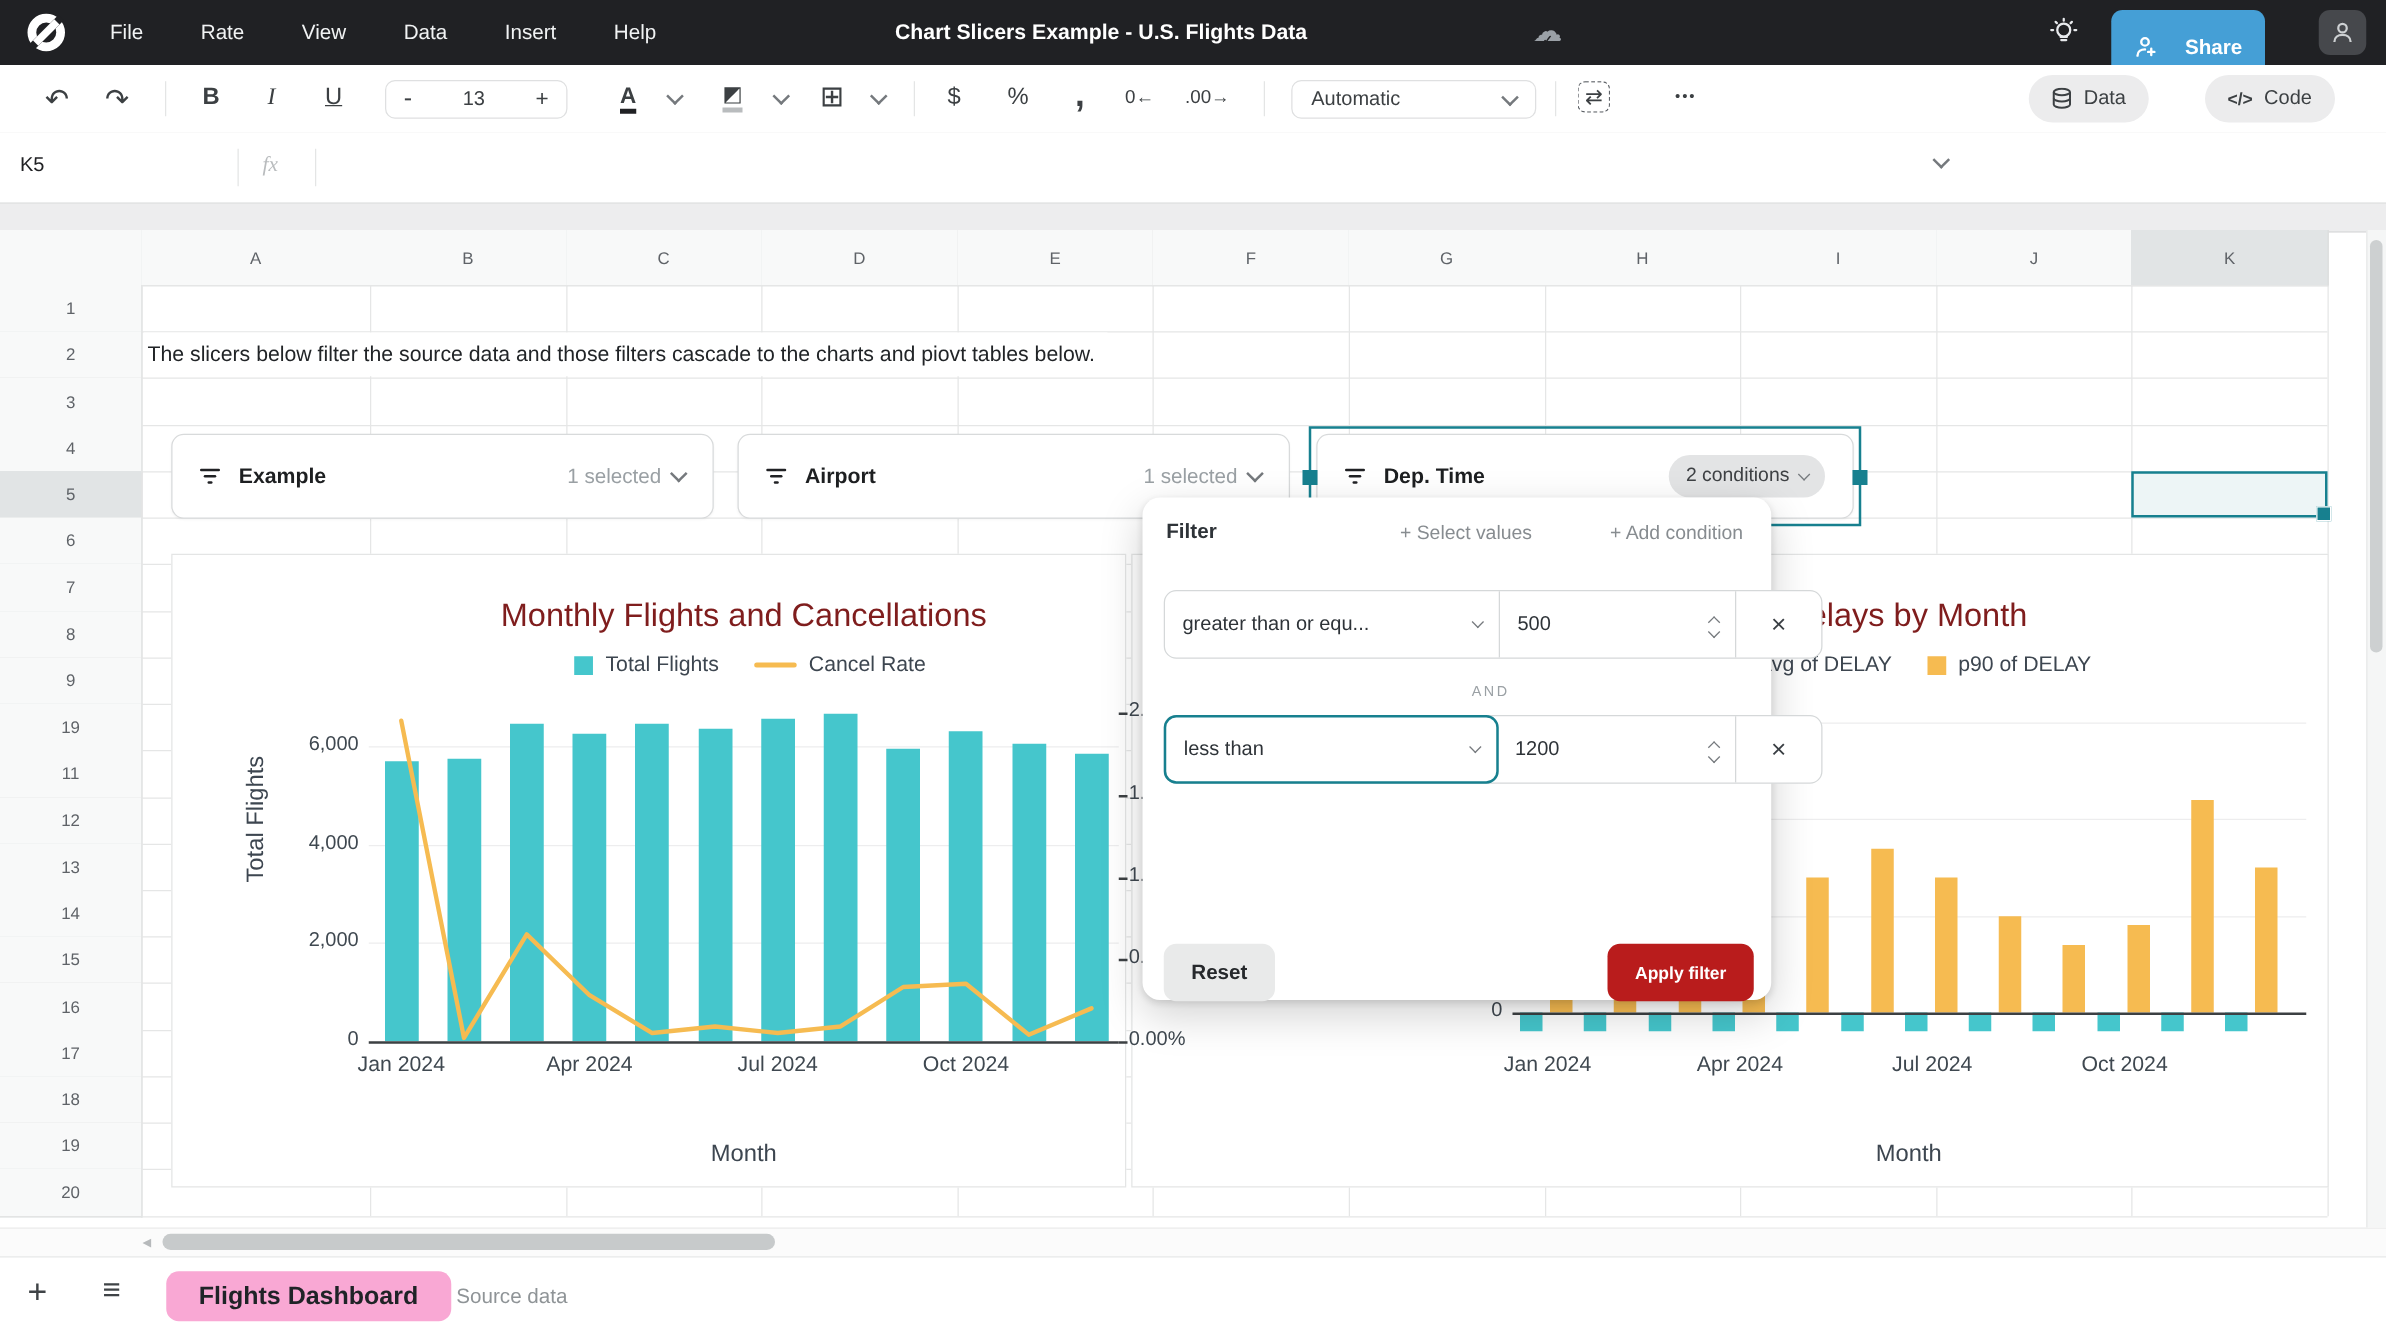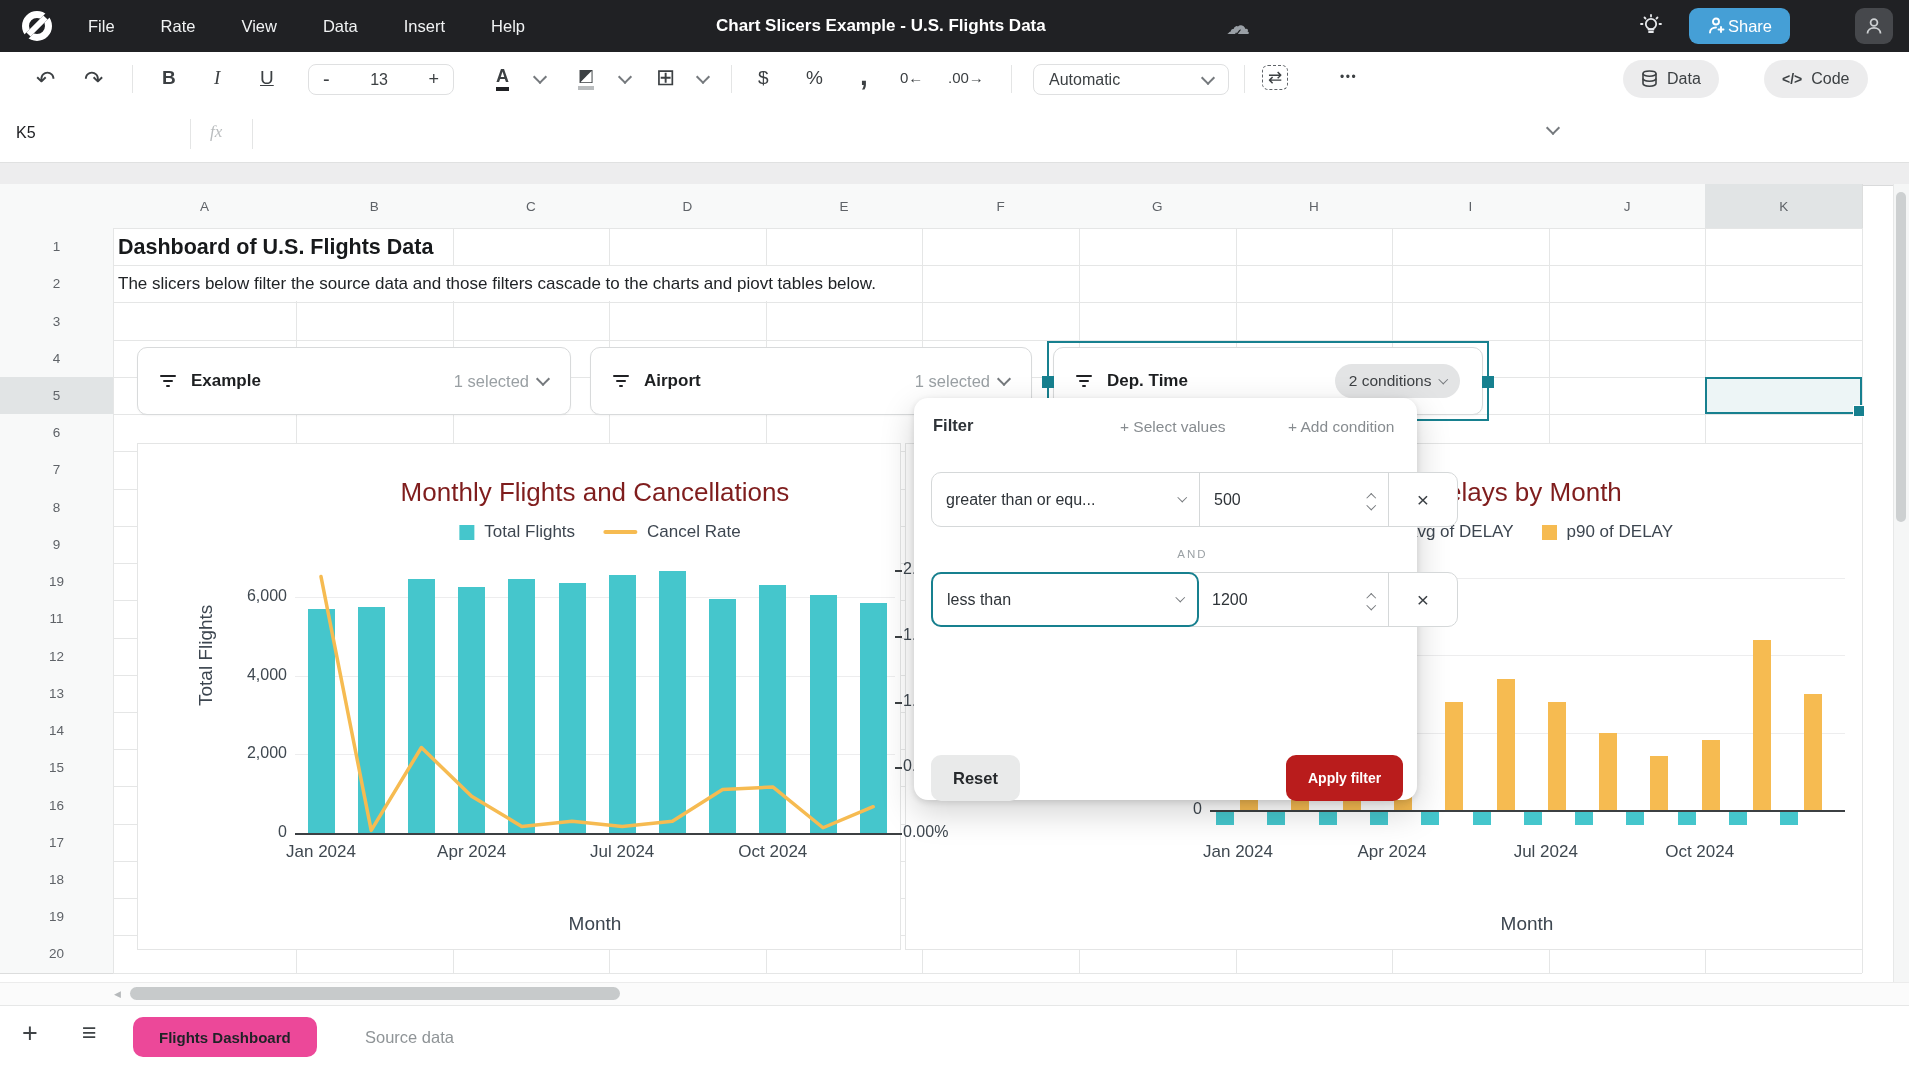--- a/index.html
+++ b/index.html
@@ -3,21 +3,21 @@
 <meta charset="utf-8">
 <style>
   html,body{margin:0;padding:0;background:#fff;font-family:"Liberation Sans",sans-serif;}
   #app{position:relative;width:1909px;height:1068px;overflow:hidden;background:#fff;}
   .abs{position:absolute;}
   .flex{display:flex;align-items:center;}
   
   #navbar{left:0;top:0;width:1909px;height:52px;background:#202124;color:#fff;}
   .menu-item{color:#f1f3f4;font-size:16.5px;font-weight:400;padding:6px 2px;cursor:pointer;}
   #nav-title{font-size:17px;font-weight:700;color:#fff;white-space:nowrap;}
-  #share-btn{background:#459fd6;border-radius:9px;height:36px;padding:0 18px;color:#fff;font-weight:400;font-size:16.5px;gap:1px;}
+  #share-btn{background:#459fd6;border-radius:9px;height:36px;padding:12px 18px;color:#fff;font-weight:700;font-size:16.5px;gap:21px;}
   #avatar-btn{background:#46484c;border-radius:9px;width:38px;height:36px;justify-content:center;}
   
   #toolbar{left:0;top:52px;width:1909px;height:54px;background:#fff;border-bottom:1px solid #e7e8e8;}
   .tb{color:#3c4043;font-size:18px;text-align:center;cursor:pointer;}
   .tdiv{width:1px;height:28px;background:#e4e5e5;}
   .pill{background:#ececed;border-radius:19px;height:38px;padding:0 18px;gap:9px;font-size:16px;color:#3c4043;font-weight:400;cursor:pointer;}
   .cv{display:inline-block;width:8px;height:8px;border-right:2px solid #75797d;border-bottom:2px solid #75797d;transform:rotate(45deg);margin-top:-4px;}
   .cv.sm{width:5.5px;height:5.5px;border-width:1.8px;}
   .cv.up{transform:rotate(225deg);margin-top:4px;}
   
@@ -52,21 +52,21 @@
   .clegend{transform:translateX(-50%);display:flex;align-items:center;gap:10px;font-size:17px;color:#3d4650;white-space:nowrap;}
   .ticklabel{font-size:16px;color:#3f4850;white-space:nowrap;}
   .axis-title{font-size:19px;color:#3d4650;}
   .bar{position:absolute;}
   
   #hscroll{left:0;top:982px;width:1909px;height:23px;background:#fbfbfb;border-top:1px solid #ececec;}
   #hthumb{left:130px;top:987px;width:490px;height:13px;background:#c7cacb;border-radius:7px;}
   #vscroll{left:1893px;top:184px;width:16px;height:798px;background:#f5f6f6;border-left:1px solid #e7e8e8;}
   #vthumb{left:1896px;top:192px;width:10px;height:330px;background:#cdd0d1;border-radius:5px;}
   #tabbar{left:0;top:1005px;width:1909px;height:63px;background:#fff;border-top:1px solid #e6e7e7;}
-  .tab-active{background:#ec4899;border-radius:10px;height:40px;padding:0 26px;display:flex;align-items:center;font-size:15px;font-weight:700;color:#1f2327;cursor:pointer;}
+  .tab-active{background:#f9a8d4;border-radius:10px;height:40px;padding:0 26px;display:flex;align-items:center;font-size:20px;font-weight:700;color:#1f2327;cursor:pointer;}
   .tab{font-size:16.5px;color:#8f9497;cursor:pointer;padding:0 20px;}
 </style>
 </head>
 <body>
 
 <div id="app">
 
   <div class="abs flex" id="navbar">
     <span class="abs" style="left:20px;top:9px;">
       <svg width="34" height="34" viewBox="0 0 34 34">
@@ -224,21 +224,20 @@
       <div class="abs gl" style="left:113px;top:527.99px;width:1748.9999999999998px;height:1px;"></div>
       <div class="abs gl" style="left:113px;top:565.2199999999999px;width:1748.9999999999998px;height:1px;"></div>
       <div class="abs gl" style="left:113px;top:602.4499999999999px;width:1748.9999999999998px;height:1px;"></div>
       <div class="abs gl" style="left:113px;top:639.68px;width:1748.9999999999998px;height:1px;"></div>
       <div class="abs gl" style="left:113px;top:676.91px;width:1748.9999999999998px;height:1px;"></div>
       <div class="abs gl" style="left:113px;top:714.14px;width:1748.9999999999998px;height:1px;"></div>
       <div class="abs gl" style="left:113px;top:751.3699999999999px;width:1748.9999999999998px;height:1px;"></div>
       <div class="abs gl" style="left:113px;top:788.5999999999999px;width:1748.9999999999998px;height:1px;"></div>
     </div>
 
-  <div class="abs celltext" style="left:115px;top:229px;height:36px;font-size:21.5px;font-weight:700;color:#17191b;padding:0 10px 0 3px;z-index:6;">Dashboard of U.S. Flights Data</div>
   <div class="abs celltext" style="left:115px;top:266px;height:35px;font-size:17px;color:#212427;padding:0 10px 0 3px;z-index:6;">The slicers below filter the source data and those filters cascade to the charts and piovt tables below.</div>
 
   <div class="abs" style="left:1705px;top:377px;width:157px;height:37px;background:#edf5f6;border:2px solid #17808f;box-sizing:border-box;z-index:6;">
     <span class="abs" style="right:-5px;bottom:-5px;width:10px;height:10px;background:#17808f;border:1.5px solid #fff;"></span>
   </div>
 
   <div class="abs card" style="left:137px;top:443px;width:764px;height:507px;z-index:8;"></div>
   <div class="abs card" style="left:905px;top:443px;width:958px;height:507px;z-index:8;"></div>
 
   <div class="abs ctitle" style="left:595px;top:477px;z-index:9;">Monthly Flights and Cancellations</div>

